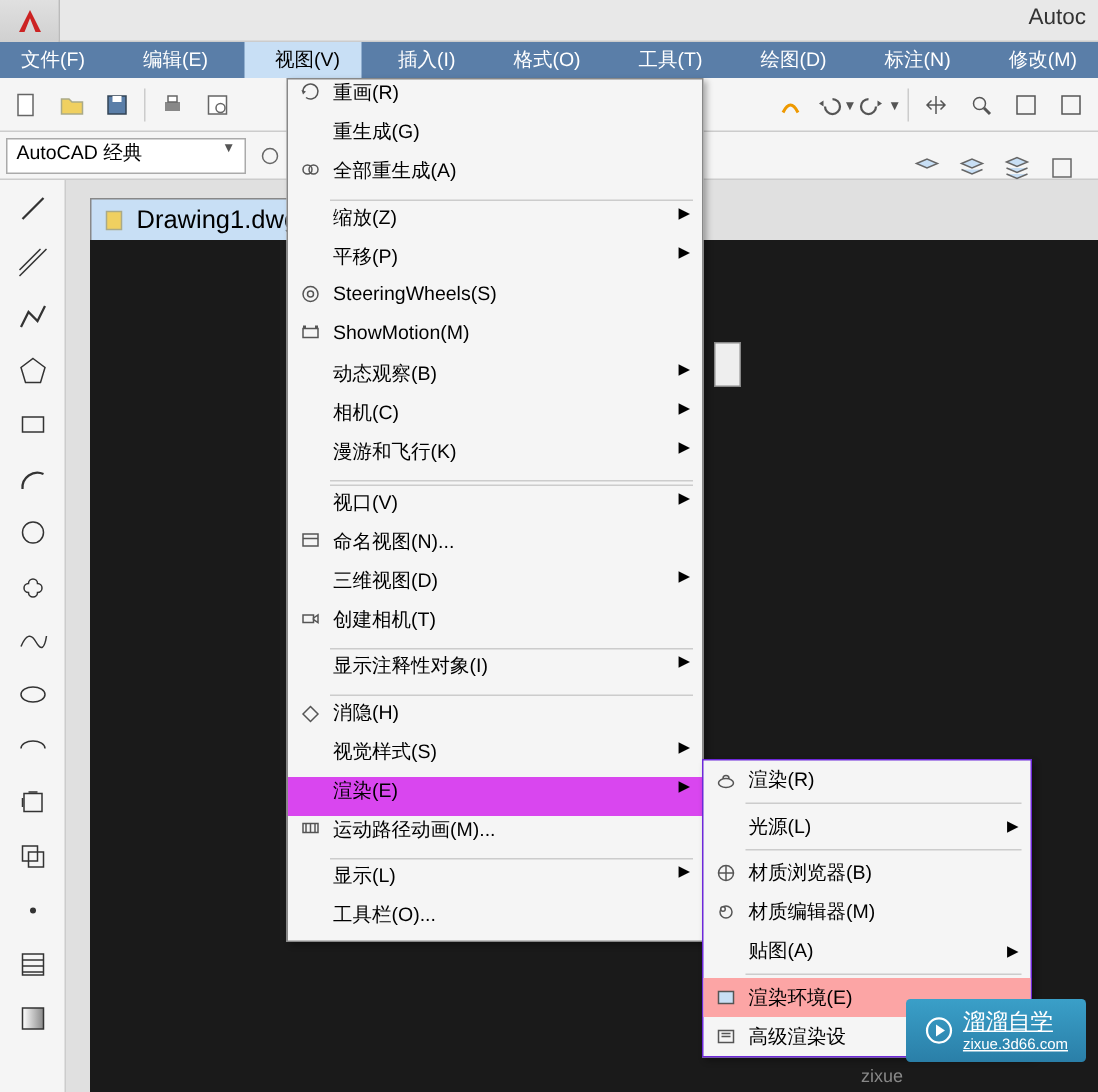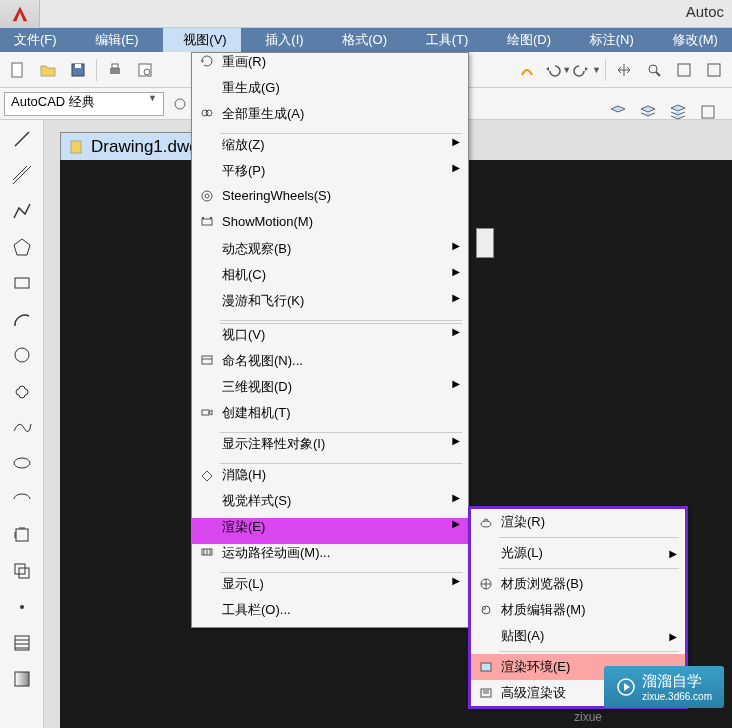--- a/index.html
+++ b/index.html
@@ -36,32 +36,32 @@
     
     .dropdown { position: absolute; top: 52px; left: 191px; width: 278px; background: #f5f5f5; border: 1px solid #888; box-shadow: 2px 2px 4px rgba(0,0,0,0.3); }
     .dd-item { display: flex; align-items: flex-start; height: 26px; font-size: 13px; padding-right: 8px; }
     .dd-icon { width: 30px; display: flex; justify-content: center; }
     .dd-label { flex: 1; }
     .dd-shortcut { color: #333; font-size: 12px; margin-right: 6px; }
     .dd-arrow { font-size: 10px; margin-left: 6px; }
     .dd-sep { height: 1px; background: #ccc; margin: 2px 6px 2px 28px; }
     .dd-item.highlighted { background: #d946ef; }
     
-    .submenu { position: absolute; top: 506px; left: 468px; width: 220px; background: #f5f5f5; border: 3px solid #6d28d9; box-shadow: 2px 2px 4px rgba(0,0,0,0.3); }
+    .submenu { position: absolute; top: 506px; left: 468px; width: 220px; background: #f5f5f5; border: 1px solid #6d28d9; box-shadow: 2px 2px 4px rgba(0,0,0,0.3); }
     .sm-item { display: flex; align-items: center; height: 26px; font-size: 13px; padding-right: 8px; }
     .sm-icon { width: 30px; display: flex; justify-content: center; }
     .sm-label { flex: 1; }
     .sm-arrow { font-size: 10px; margin-left: 6px; }
     .sm-sep { height: 1px; background: #ccc; margin: 2px 6px 2px 28px; }
     .sm-item.highlighted { background: #fca5a5; justify-content: space-between; }
     
     .right-tools { position: absolute; right: 10px; top: 98px; display: flex; gap: 2px; }
     .right-tools .tool-btn { width: 28px; height: 28px; }
     
-    .watermark { position: absolute; right: 8px; bottom: 20px; background: linear-gradient(#3a9fc8,#2a7fa8); color: #fff; padding: 6px 12px; font-size: 15px; border-radius: 3px; display: flex; align-items: center; gap: 6px; }
+    .watermark { position: absolute; right: 8px; bottom: 20px; background: linear-gradient(#3a9fc8,#2a7fa8); color: #fff; padding: 6px 12px; font-size: 15px; border-radius: 3px; display: flex; align-items: center; gap: 6px; text-decoration: underline; }
     .watermark .sub { font-size: 10px; display: block; }
     .jing-text { position: absolute; right: 130px; bottom: 4px; color: #888; font-size: 12px; }
     
     .marker { position: absolute; top: 228px; left: 476px; width: 18px; height: 30px; background: #eee; border: 1px solid #888; }
     .marker::before { content: ""; position: absolute; top: -8px; right: -2px; color: #d00; font-size: 10px; }
 
     svg { display: block; }
   </style>
 </head>
 <body>

